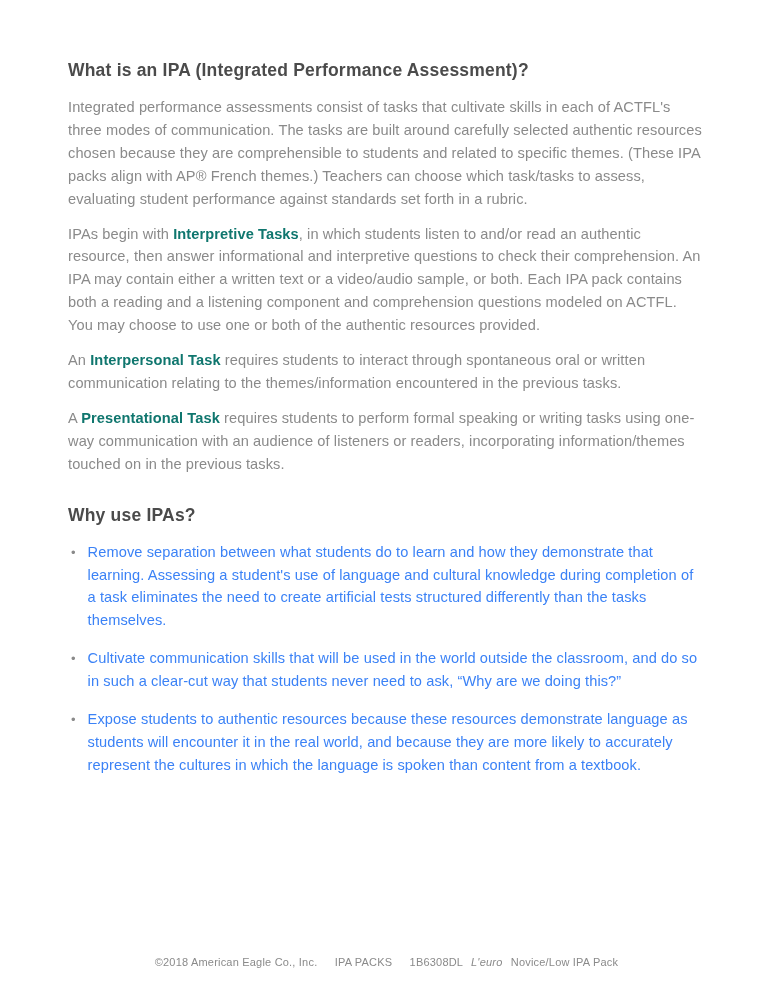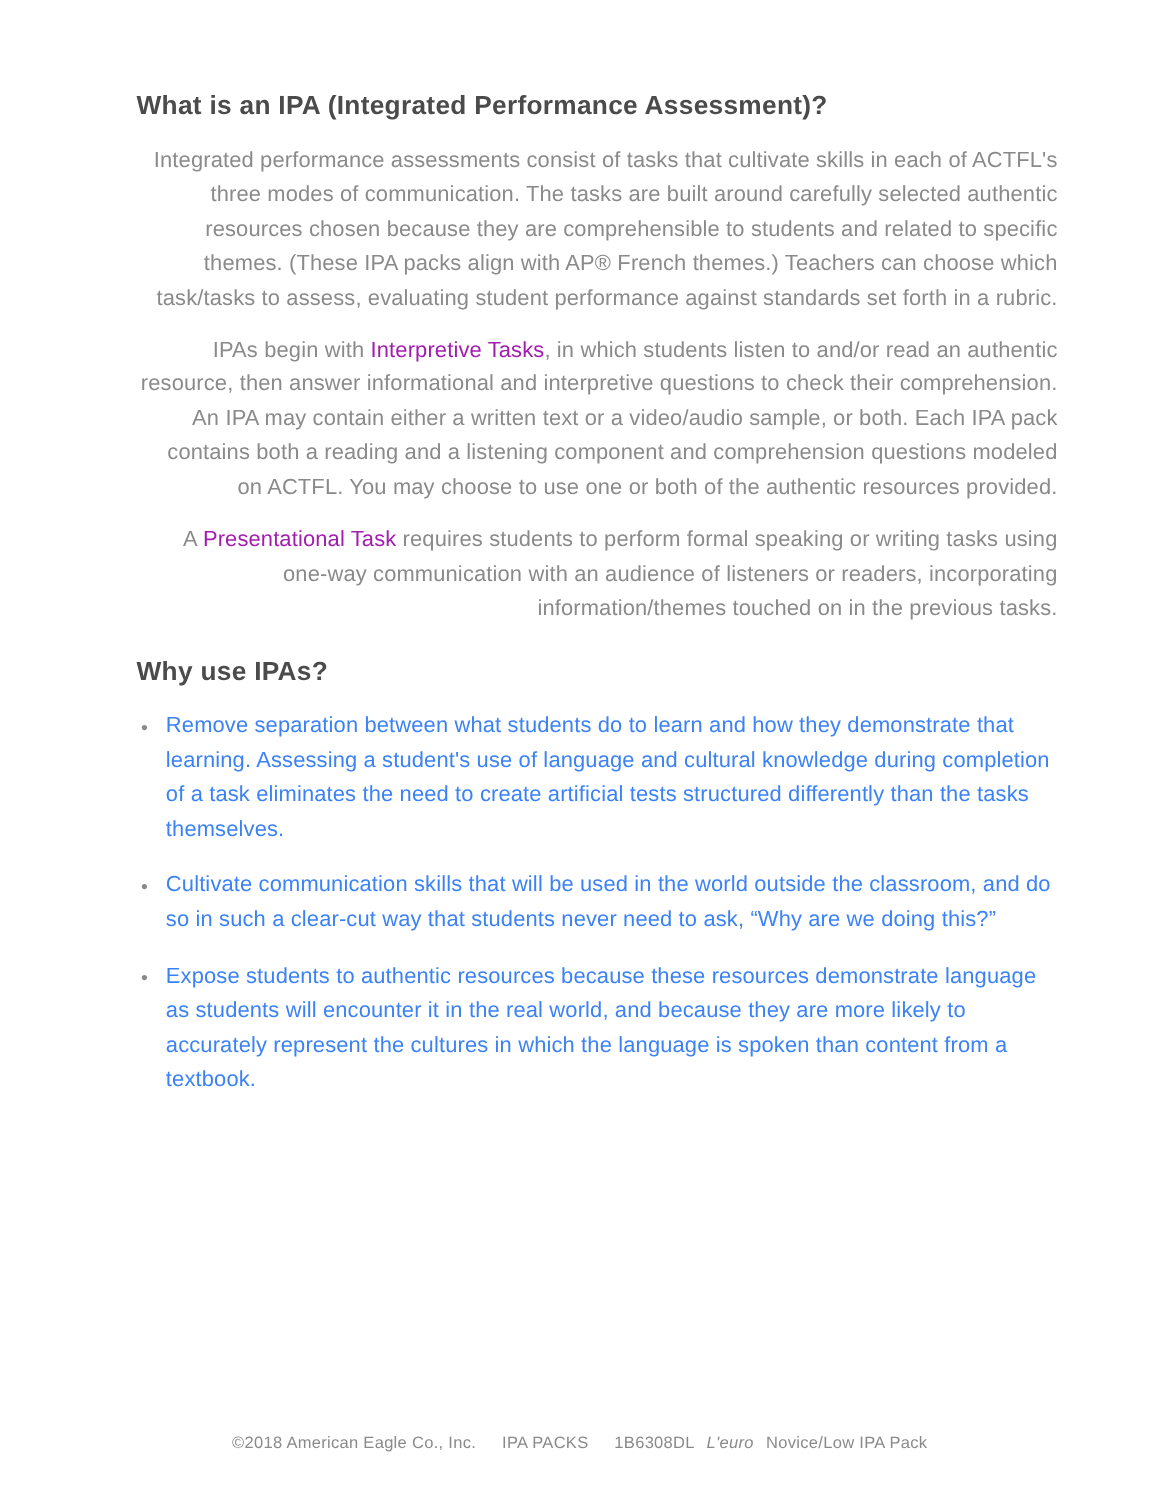--- a/index.html
+++ b/index.html
@@ -7,42 +7,41 @@
   body {
     background: #ffffff;
     font-family: "Liberation Sans", sans-serif;
     color: #8a8a8a;
     position: relative;
     overflow: hidden;
   }
   .page {
     position: absolute;
     inset: 0;
-    padding: 60px 68px 0 91px;
+    padding: 60px 68px 0 68px;
   }
   h1.section-heading {
     font-size: 17.5px;
     font-weight: 600;
     color: #4b4b4b;
     letter-spacing: 0.2px;
     margin-bottom: 15px;
   }
   p.body-para {
     font-size: 14.6px;
     line-height: 1.57;
     color: #8a8a8a;
     letter-spacing: 0.1px;
     margin-bottom: 12px;
-    text-align: right;
   }
   p.body-para strong {
-    color: #a21caf;
-    font-weight: 400;
+    color: #0f766e;
+    font-weight: 700;
   }
-  .section-why { margin-top: 19px; }
+  .section-why { margin-top: 29px; }
   .intro-para { margin-bottom: 18px; }
   .bullet-list { margin-top: 6px; }
   .bullet-row {
     display: flex;
     align-items: flex-start;
     gap: 12px;
     padding-left: 3px;
     margin-bottom: 15px;
   }
   .bullet-marker {
@@ -78,20 +77,21 @@
 <div class="page">
 
   <section>
     <h1 class="section-heading">What is an IPA (Integrated Performance Assessment)?</h1>
 
     <p class="body-para">Integrated performance assessments consist of tasks that cultivate skills in each of ACTFL's three modes of communication. The tasks are built around carefully selected authentic resources chosen because they are comprehensible to students and related to specific themes. (These IPA packs align with AP® French themes.) Teachers can choose which task/tasks to assess, evaluating student performance against standards set forth in a rubric.</p>
 
     <p class="body-para"><span>IPAs begin with </span><strong>Interpretive Tasks</strong><span>, in which students listen to and/or read an authentic resource, then answer informational and interpretive questions to check their comprehension. An IPA may contain either a written text or a video/audio sample, or both. Each IPA pack contains both a reading and a listening component and comprehension questions modeled on ACTFL. You may choose to use one or both of the authentic resources provided.</span></p>
 
 
+    <p class="body-para"><span>An </span><strong>Interpersonal Task</strong><span> requires students to interact through spontaneous oral or written communication relating to the themes/information encountered in the previous tasks.</span></p>
 
     <p class="body-para"><span>A </span><strong>Presentational Task</strong><span> requires students to perform formal speaking or writing tasks using one-way communication with an audience of listeners or readers, incorporating information/themes touched on in the previous tasks.</span></p>
   </section>
 
   <section class="section-why">
     <h1 class="section-heading">Why use IPAs?</h1>
 
 
     <div class="bullet-list">
       <div class="bullet-row">

